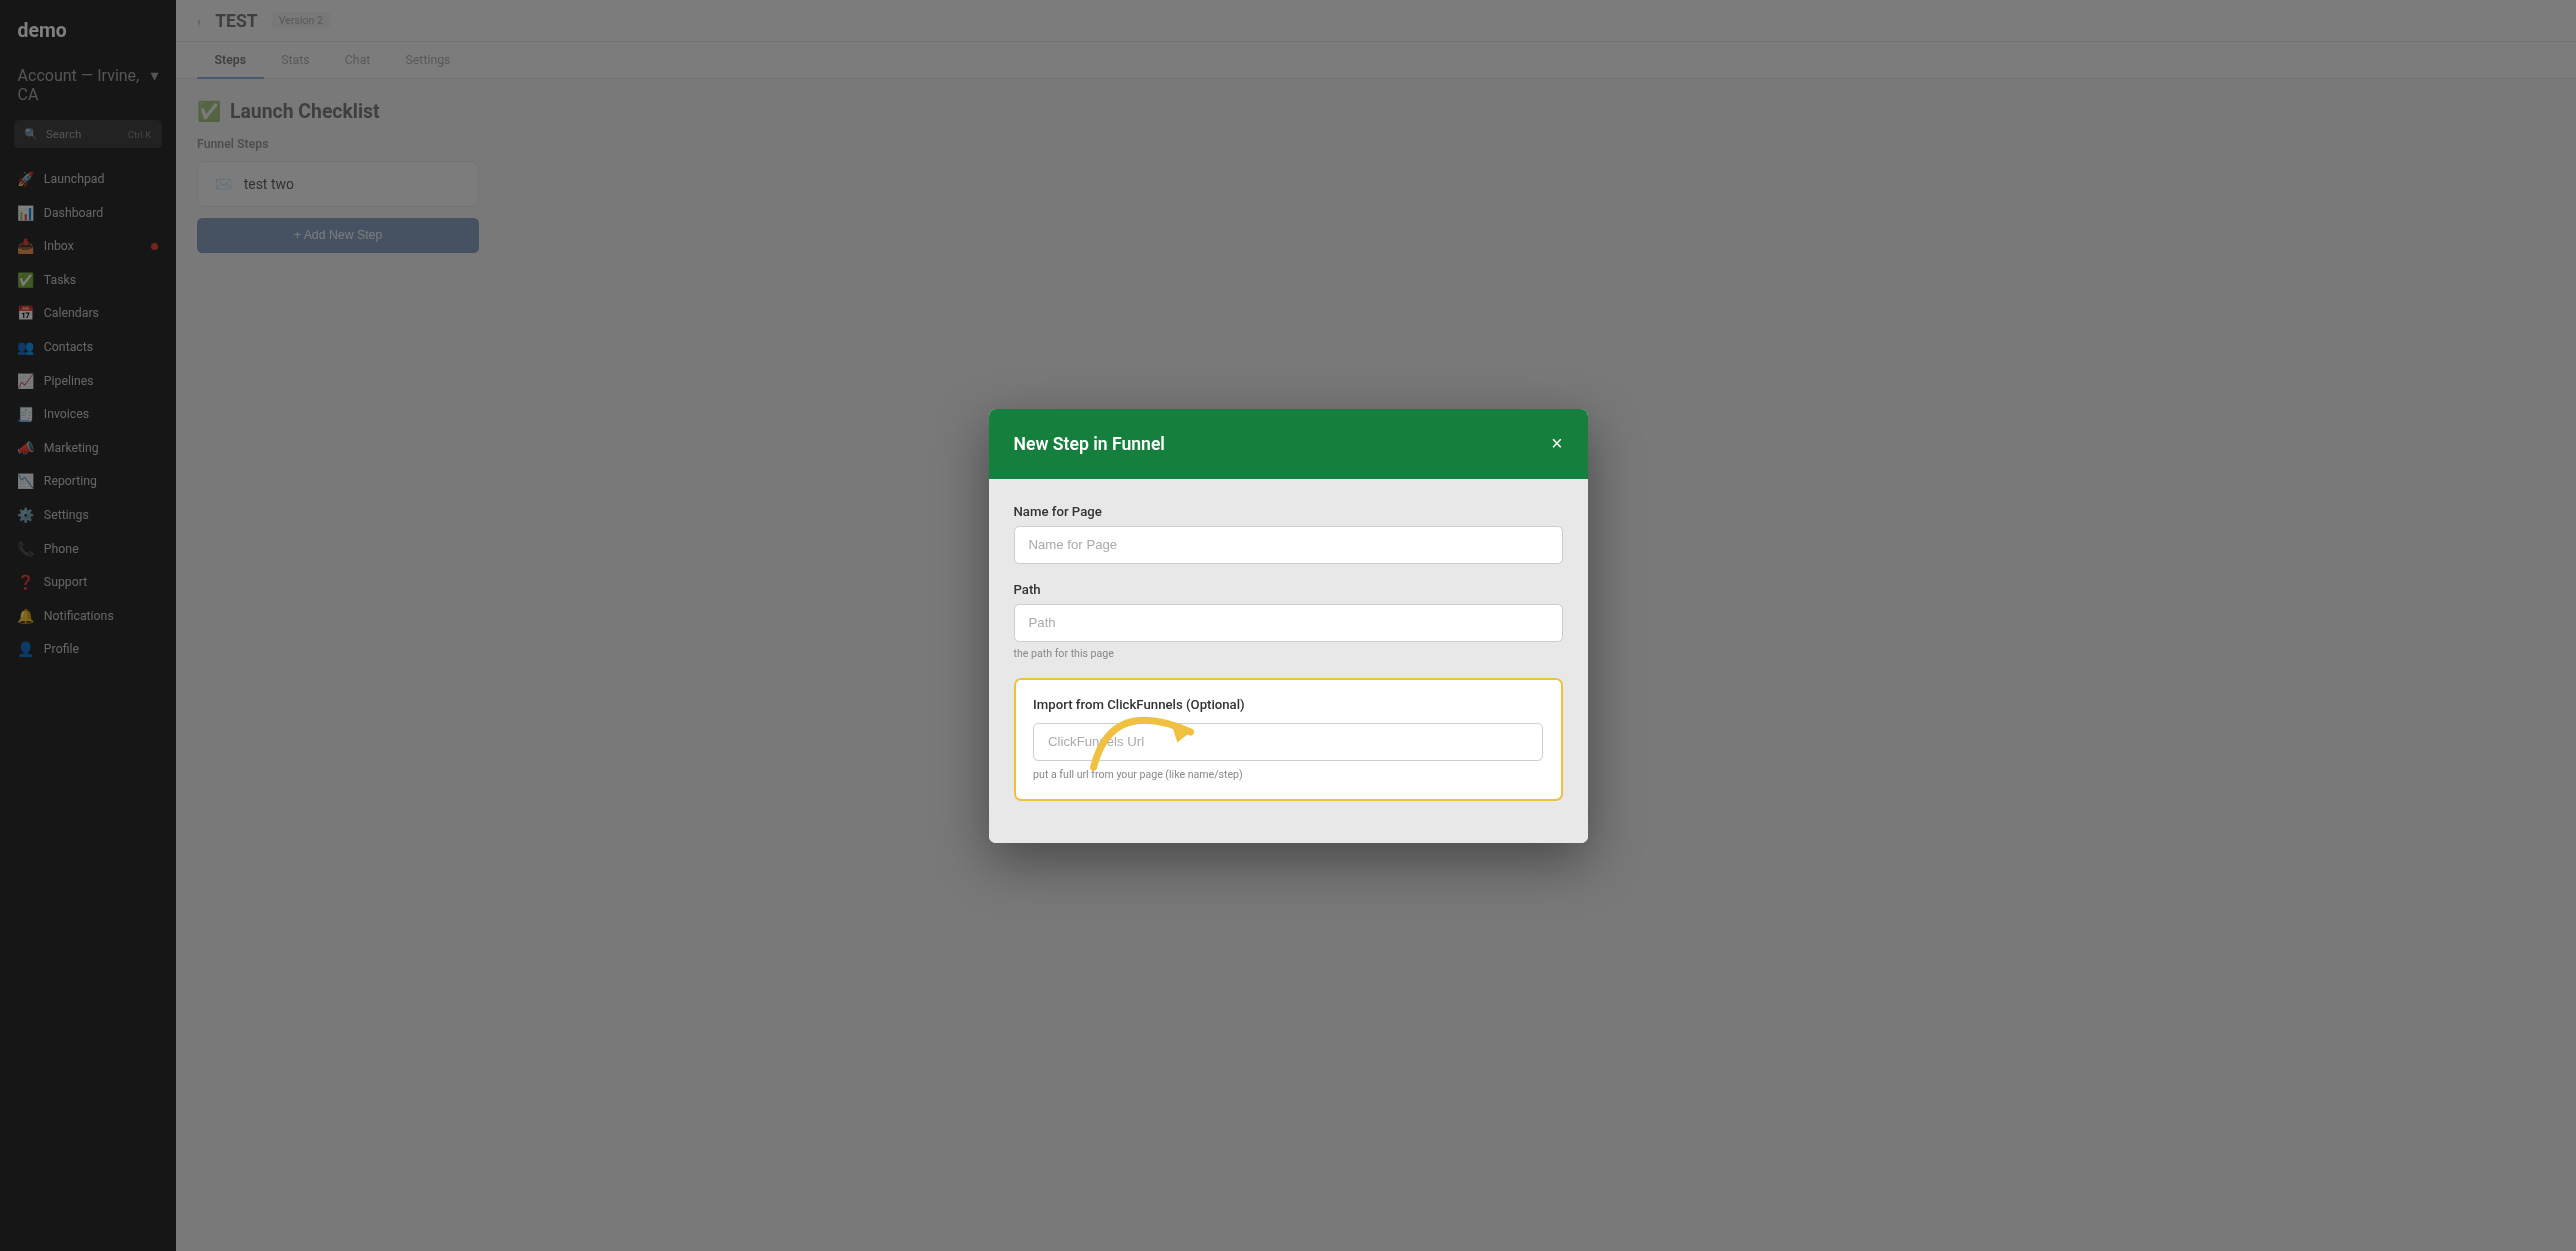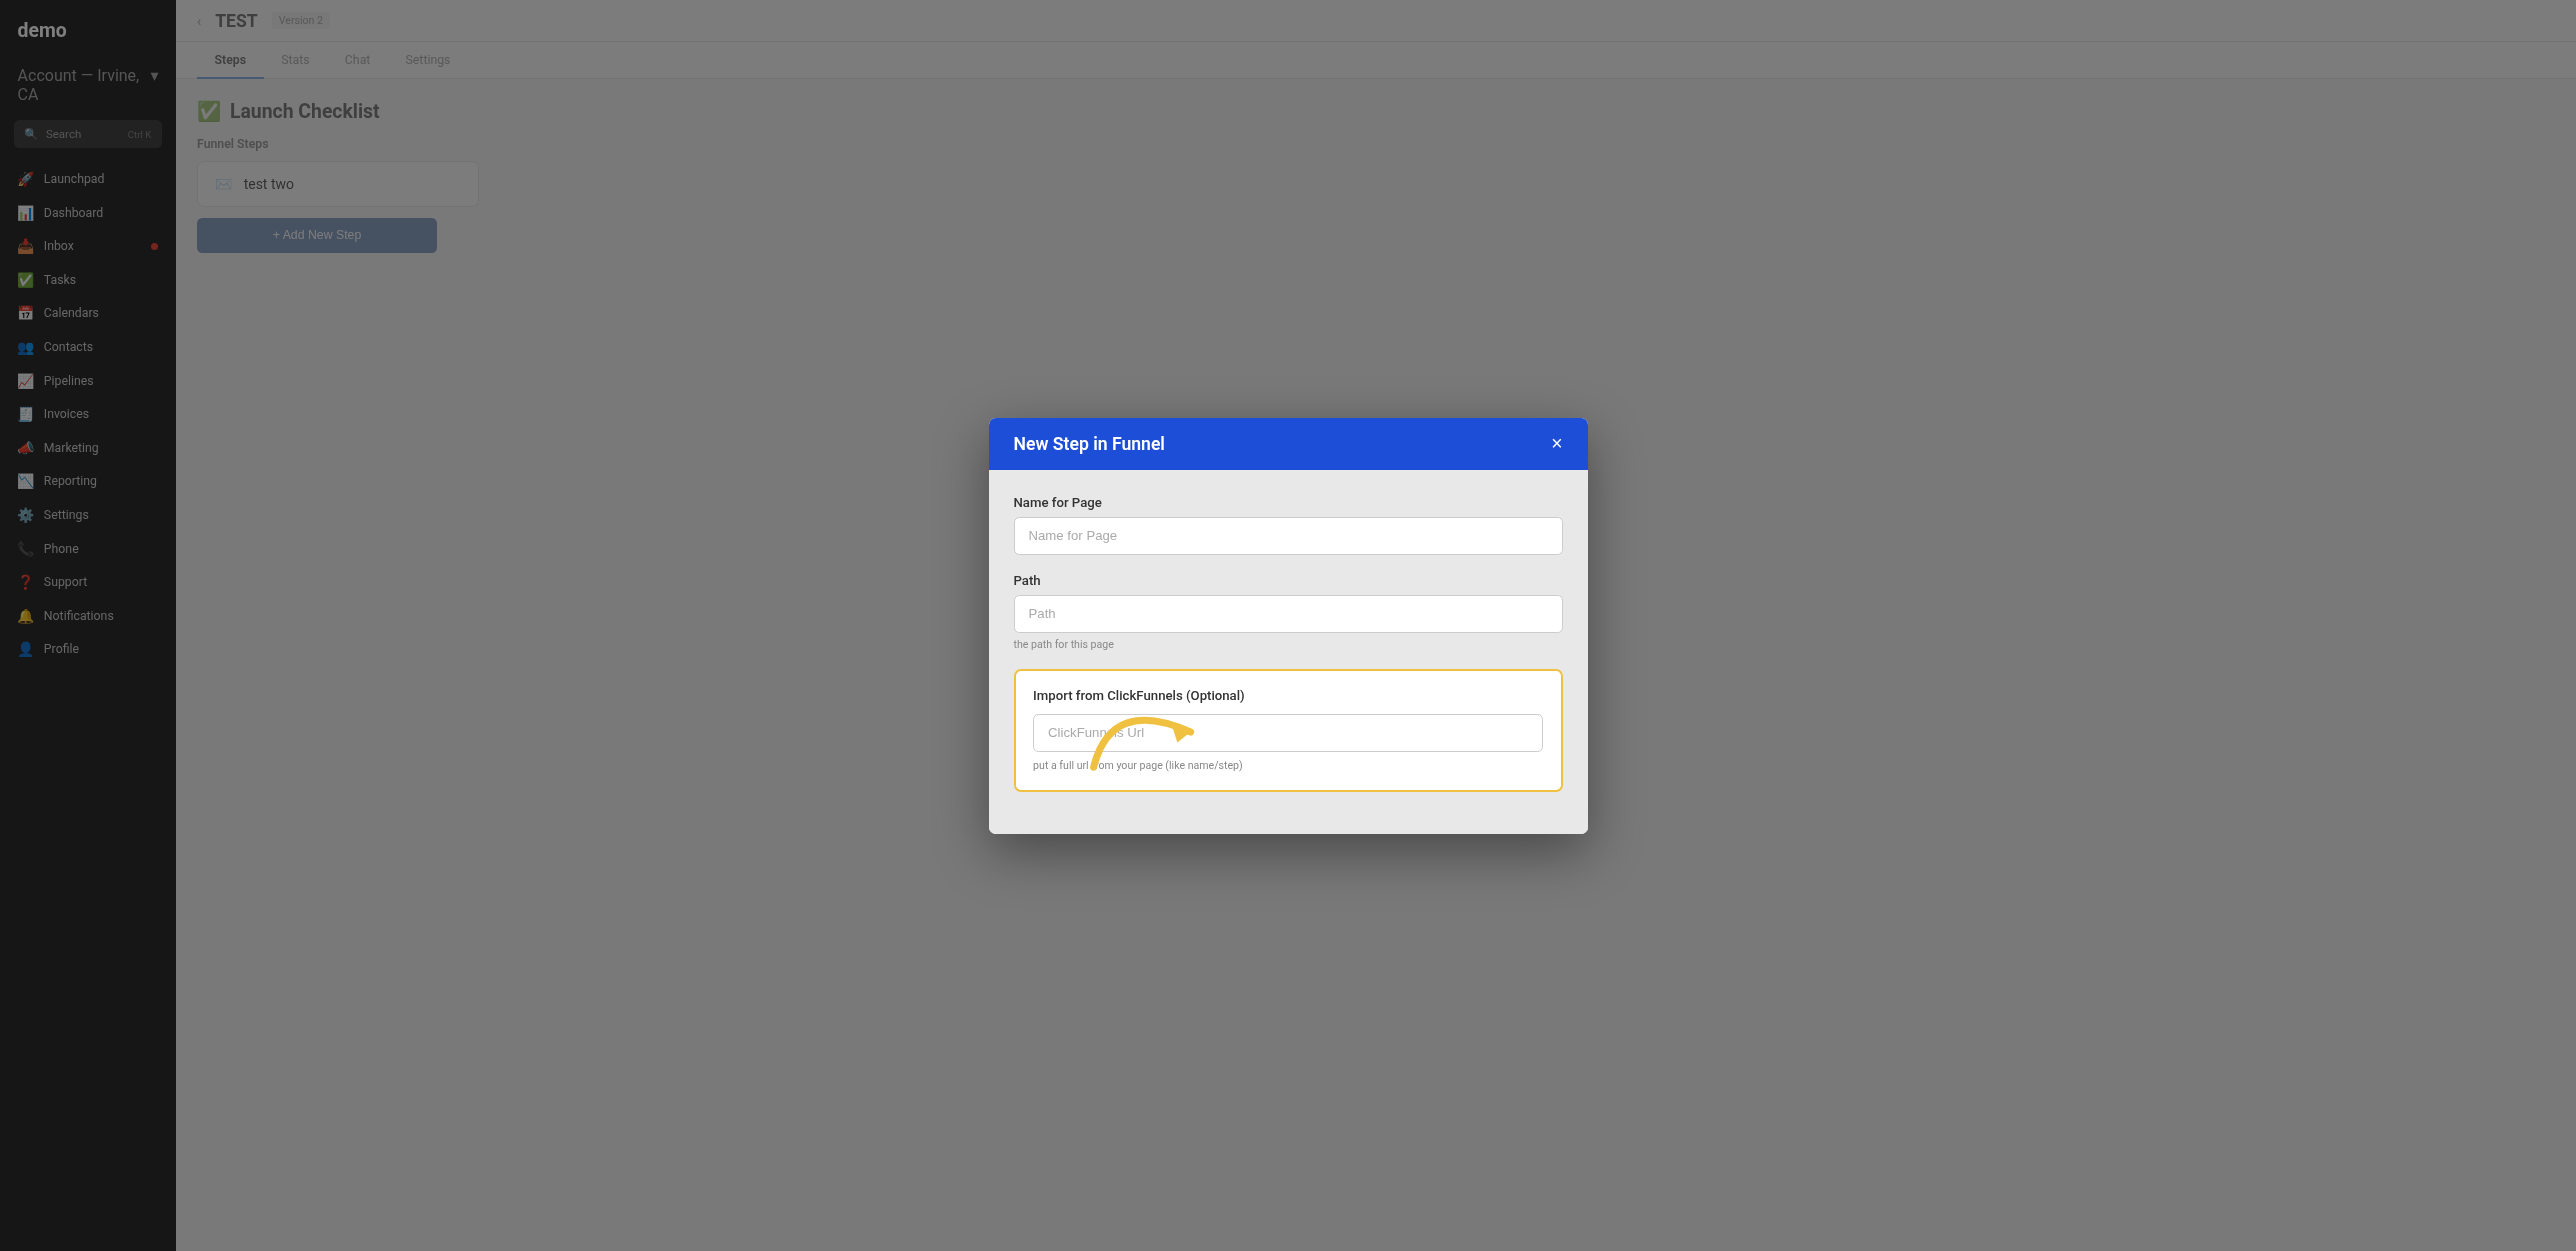--- a/index.html
+++ b/index.html
@@ -163,21 +163,21 @@
       margin-bottom: 10.6px;
     }
     .add-step-btn {
       background: #4a6fa5;
       color: #fff;
       border: none;
       border-radius: 5.3px;
       padding: 10.6px 17.6px;
       font-size: 12.3px;
       cursor: pointer;
-      width: 240px;
+      width: 282px;
     }
 
     
     .overlay {
       position: absolute;
       inset: 0;
       background: rgba(0,0,0,0.5);
       display: flex;
       align-items: center;
       justify-content: center;
@@ -186,22 +186,22 @@
 
     
     .modal {
       background: #fff;
       border-radius: 7px;
       width: 599px;
       box-shadow: 0 17.6px 53px rgba(0,0,0,0.4);
       overflow: hidden;
     }
     .modal-header {
-      background: #1d4ed8;
-      padding: 16px 25px;
+      background: #15803d;
+      padding: 25px 25px;
       display: flex;
       align-items: flex-start;
       justify-content: space-between;
     }
     .modal-title {
       color: #fff;
       font-size: 17.6px;
       font-weight: 600;
     }
     .modal-close {

